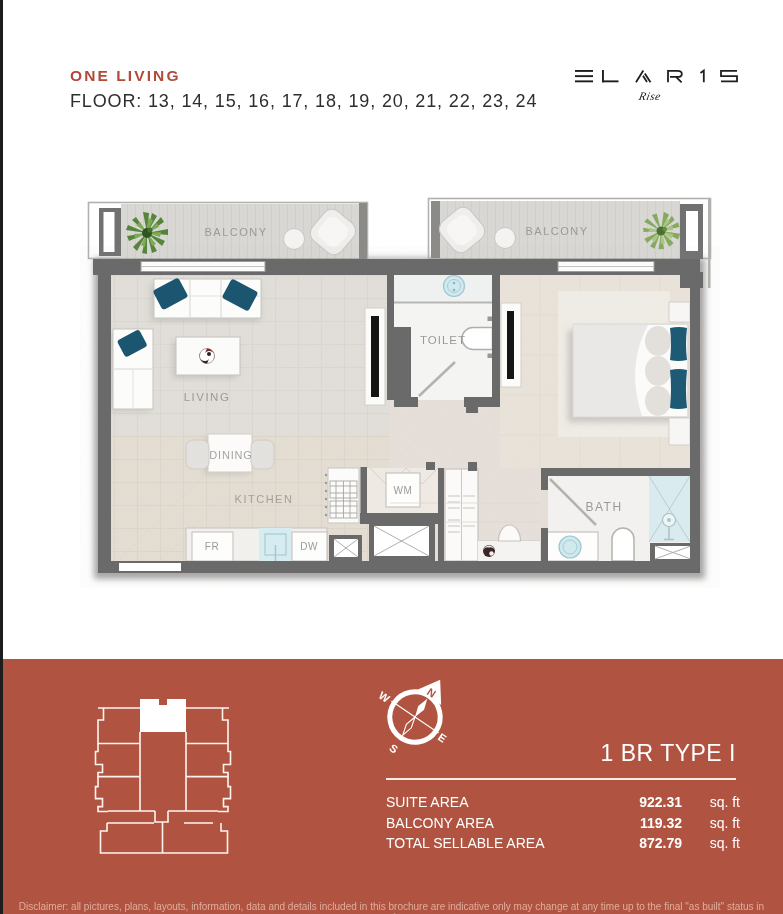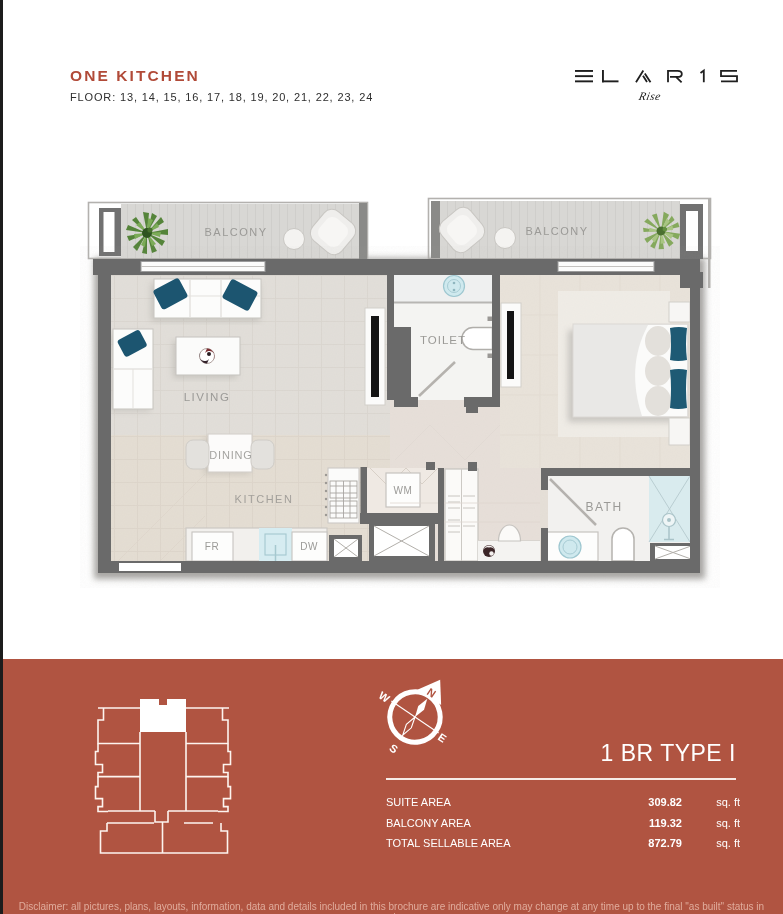--- a/index.html
+++ b/index.html
@@ -5,23 +5,23 @@
   html,body{margin:0;padding:0;}
   body{width:783px;height:914px;position:relative;background:#ffffff;
        font-family:"Liberation Sans", sans-serif;overflow:hidden;}
   .abs{position:absolute;}
 </style>
 </head>
 <body>
 
 <div class="abs" style="left:0;top:0;width:3px;height:914px;background:#1c1c1c;z-index:5;"></div>
 
-<div class="abs" style="left:70px;top:67px;font-size:15.5px;font-weight:bold;color:#b14a38;letter-spacing:2.1px;">ONE KITCHEN</div>
-
-<div class="abs" style="left:70px;top:91px;font-size:11px;color:#2e2e2e;letter-spacing:0.85px;">FLOOR: 13, 14, 15, 16, 17, 18, 19, 20, 21, 22, 23, 24</div>
+<div class="abs" style="left:70px;top:67px;font-size:15.5px;font-weight:bold;color:#b14a38;letter-spacing:2.1px;">ONE LIVING</div>
+
+<div class="abs" style="left:70px;top:91px;font-size:18px;color:#2e2e2e;letter-spacing:0.85px;">FLOOR: 13, 14, 15, 16, 17, 18, 19, 20, 21, 22, 23, 24</div>
 
 <svg class="abs" style="left:574px;top:68px;" width="164" height="40" viewBox="0 0 164 40">
   <g fill="#1f1f1f">
 
     <rect x="1" y="2" width="18" height="1.9"></rect>
     <rect x="1" y="7.2" width="18" height="1.9"></rect>
     <rect x="1" y="12.4" width="18" height="1.9"></rect>
 
     <rect x="28" y="2" width="1.9" height="12.3"></rect>
     <rect x="28" y="12.4" width="16.5" height="1.9"></rect>
@@ -468,22 +468,22 @@
     <text x="48" y="94" font-size="11" font-weight="bold" fill="#ffffff" text-anchor="middle">S</text>
     <text x="11.3" y="56.4" font-size="11" font-weight="bold" fill="#ffffff" text-anchor="middle">W</text>
     <text x="82.3" y="58" font-size="11" font-weight="bold" fill="#ffffff" text-anchor="middle">E</text>
   </g>
 </svg>
 
 <div class="abs" style="left:386px;top:740px;width:350px;text-align:right;font-size:23px;color:#ffffff;letter-spacing:0.5px;">1 BR TYPE I</div>
 
 <div class="abs" style="left:386px;top:778px;width:350px;height:1.6px;background:#f6ece7;"></div>
 
-<div class="abs" style="left:386px;top:792px;width:354px;font-size:11px;color:#ffffff;line-height:20.5px;">
-
-  <div style="position:relative;">SUITE AREA<span style="position:absolute;right:58px;font-weight:bold;">309.82</span><span style="position:absolute;right:0;">sq. ft</span></div>
+<div class="abs" style="left:386px;top:792px;width:354px;font-size:14px;color:#ffffff;line-height:20.5px;">
+
+  <div style="position:relative;">SUITE AREA<span style="position:absolute;right:58px;font-weight:bold;">922.31</span><span style="position:absolute;right:0;">sq. ft</span></div>
 
   <div style="position:relative;">BALCONY AREA<span style="position:absolute;right:58px;font-weight:bold;">119.32</span><span style="position:absolute;right:0;">sq. ft</span></div>
 
   <div style="position:relative;">TOTAL SELLABLE AREA<span style="position:absolute;right:58px;font-weight:bold;">872.79</span><span style="position:absolute;right:0;">sq. ft</span></div>
 </div>
 
 <div class="abs" style="left:0;top:901px;width:783px;text-align:center;font-size:10px;color:#e0ac9c;">Disclaimer: all pictures, plans, layouts, information, data and details included in this brochure are indicative only may change at any time up to the final "as built" status in accordance</div>
 
 </body></html>

